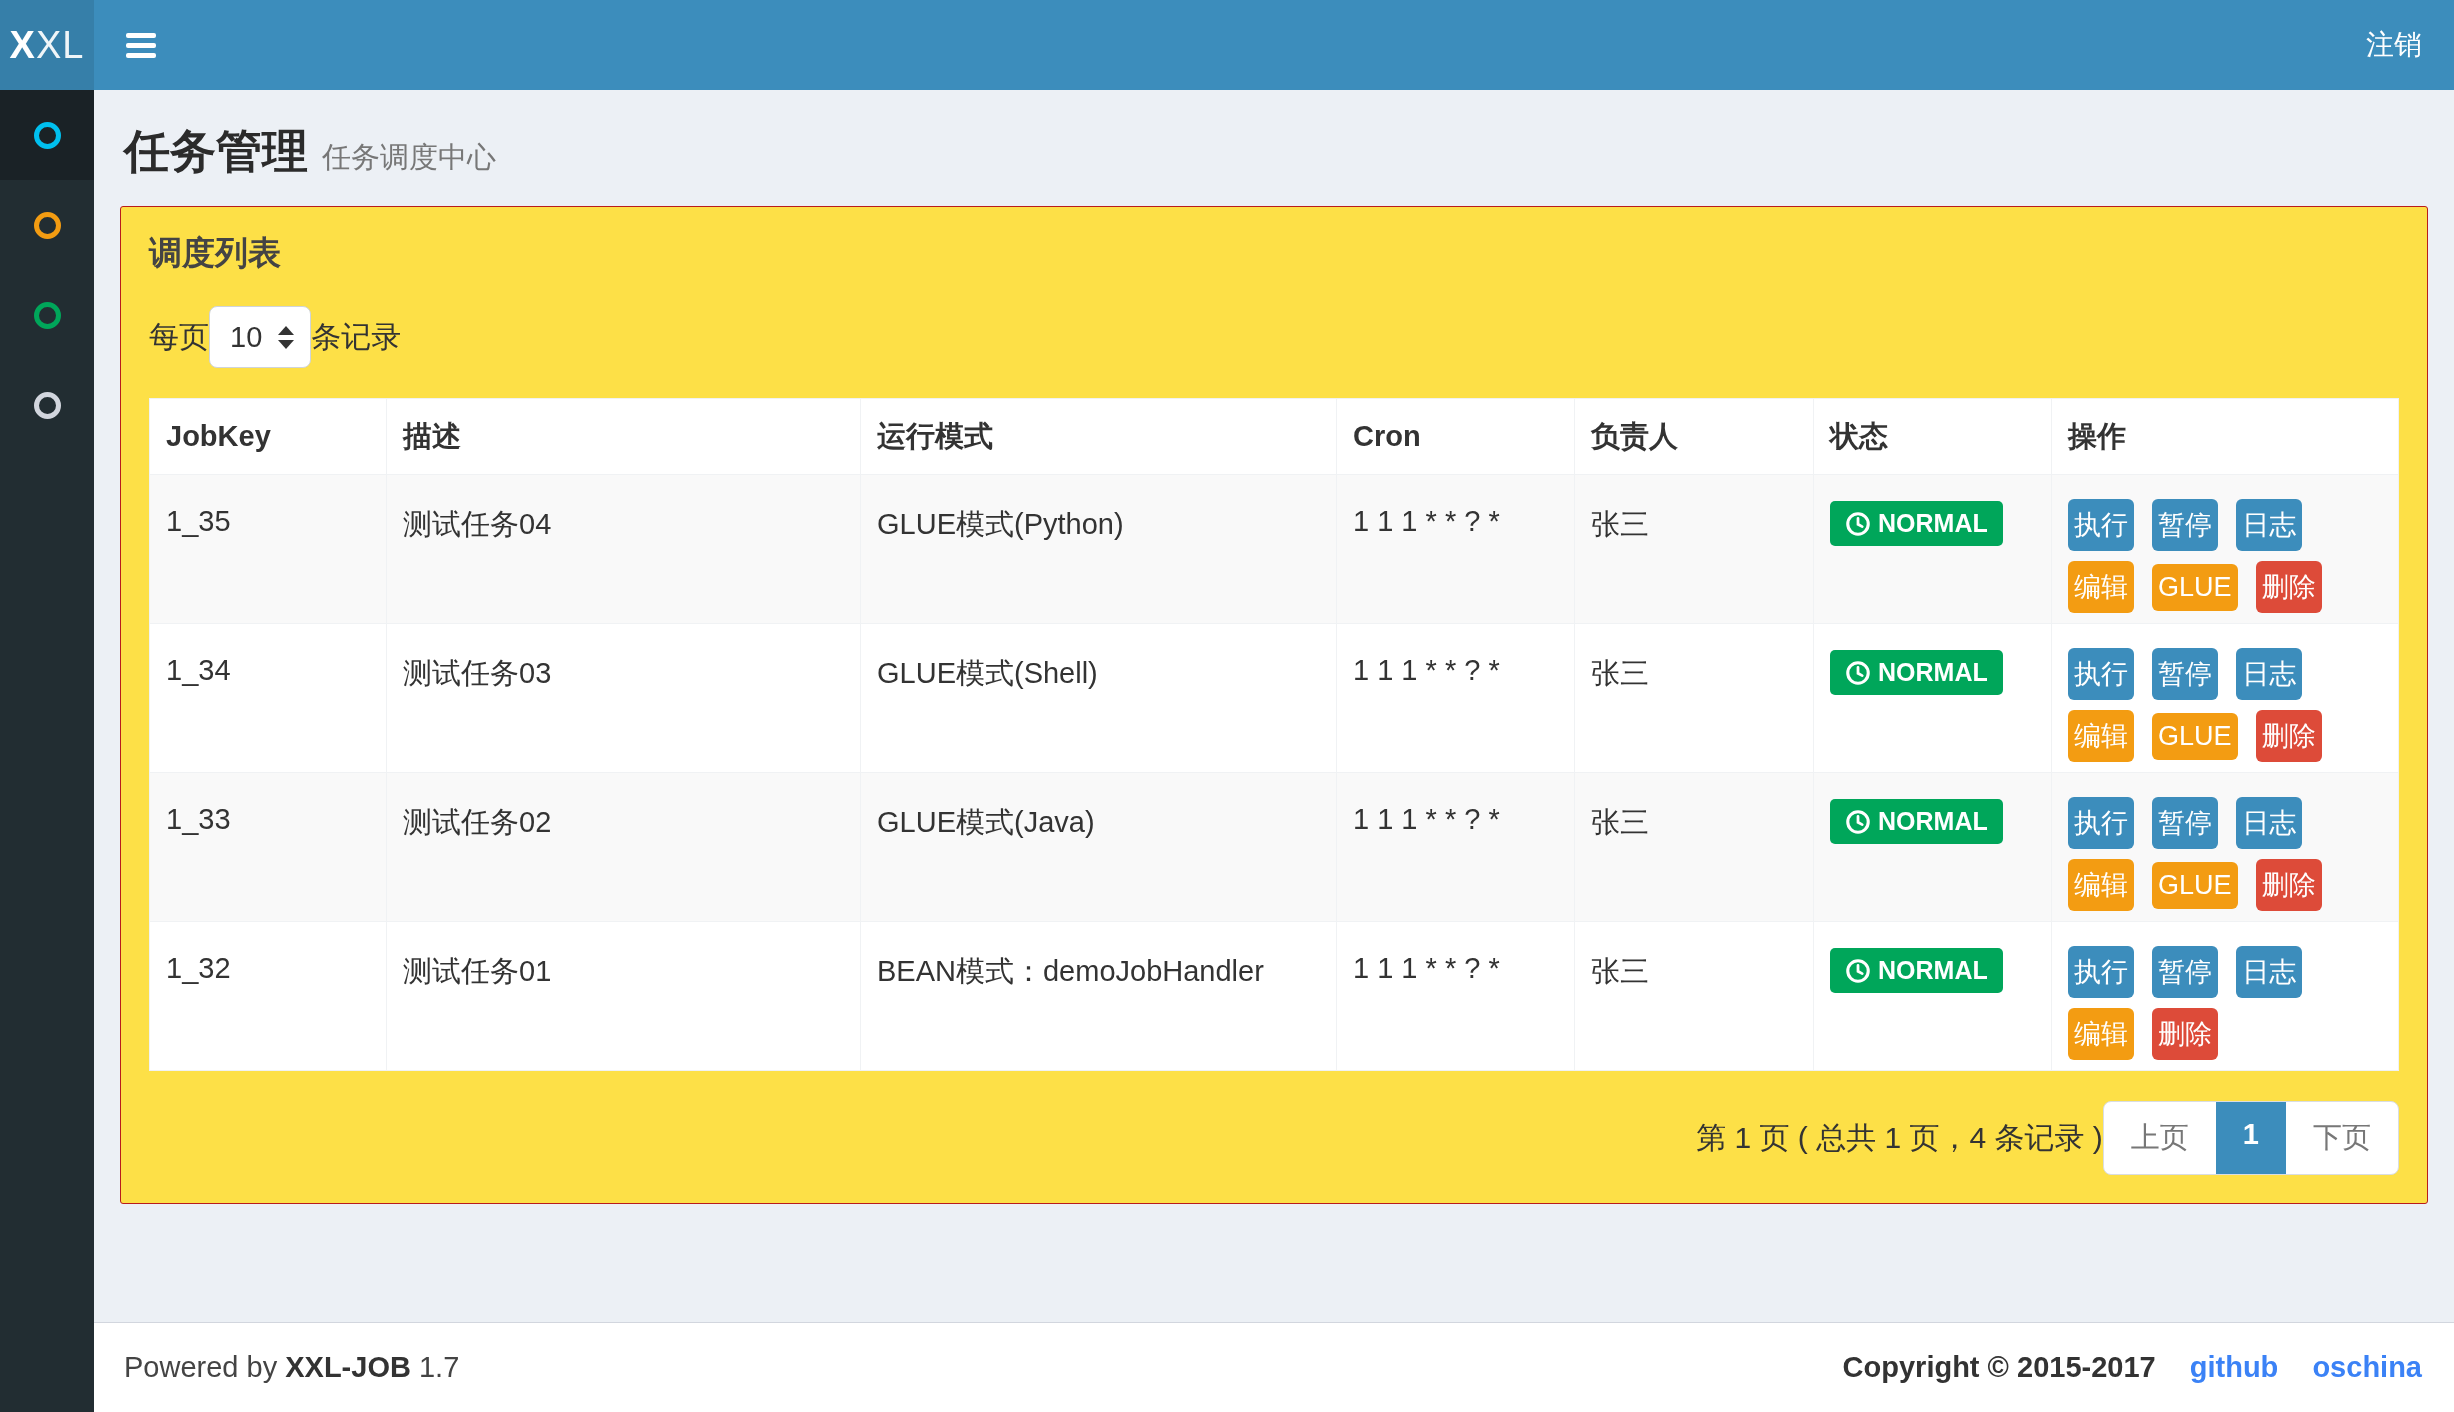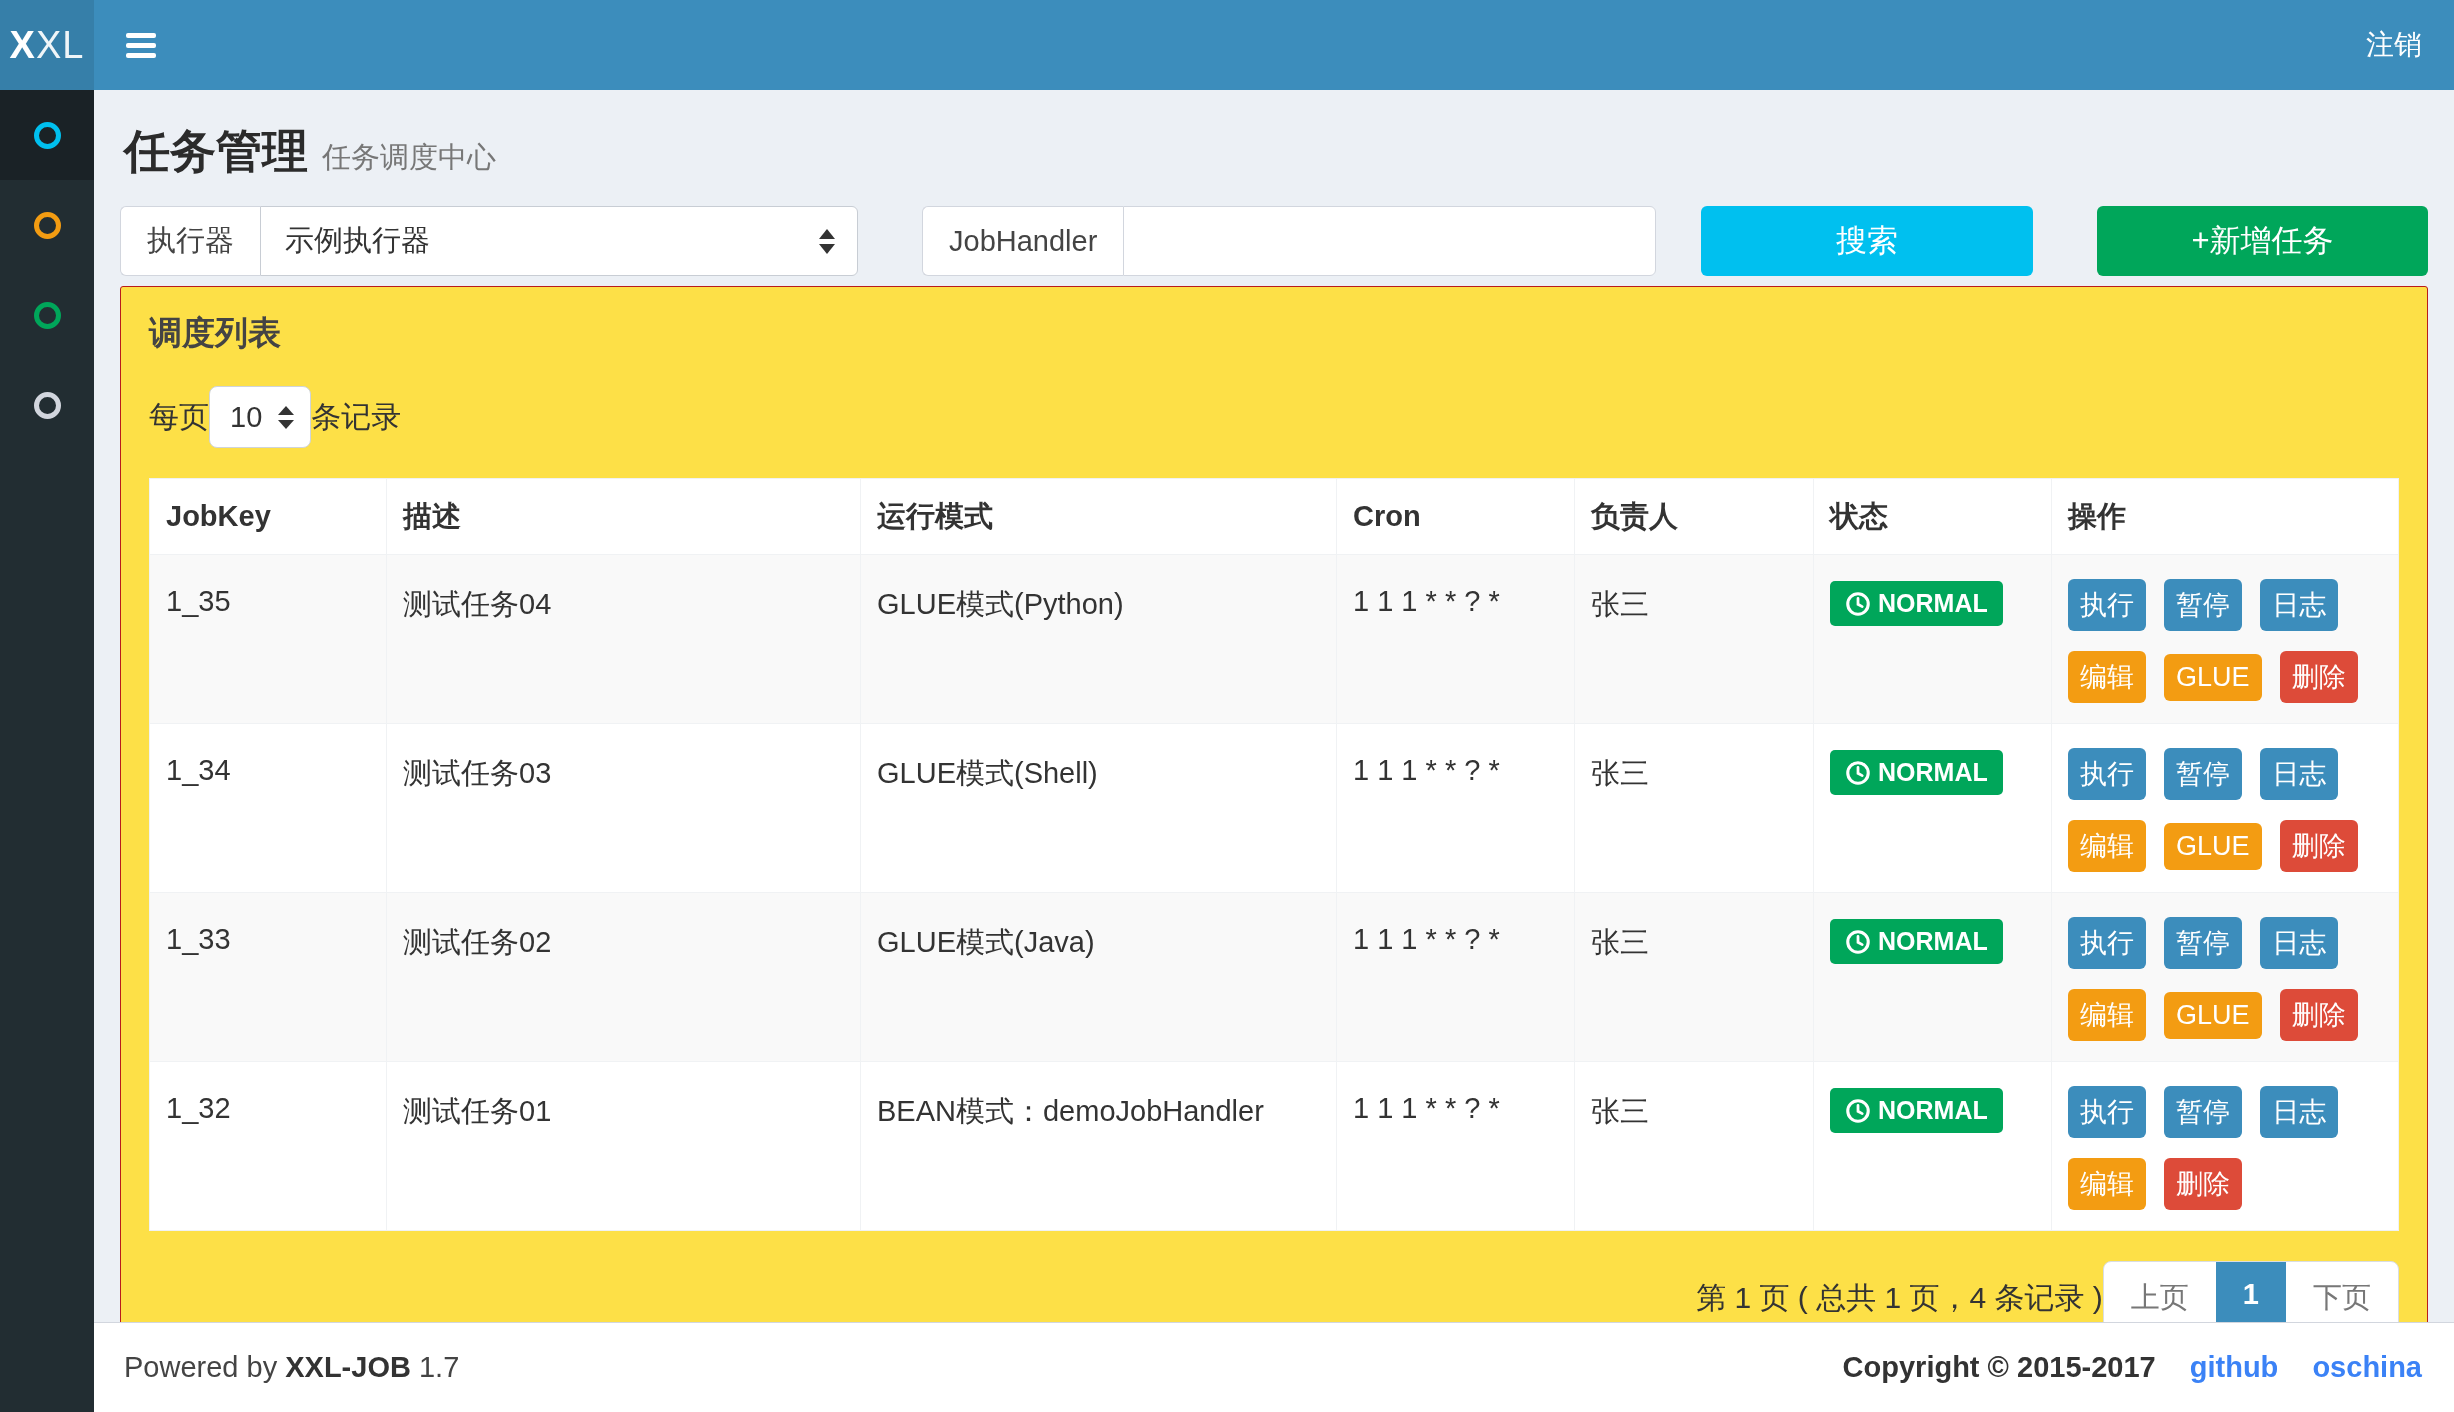--- a/index.html
+++ b/index.html
@@ -55,21 +55,21 @@
   table { width:100%; border-collapse:collapse; table-layout:fixed; }
   th, td { border:1px solid #f0f2f4; text-align:left; }
   th { height:76px; padding:0 16px; font-size:29px; color:#333; background:#fff; font-weight:bold; }
   td { height:146px; vertical-align:top; padding:30px 16px 0 16px; font-size:29px; color:#333; }
   tbody tr:nth-child(odd) { background:#f9f9f9; }
   tbody tr:nth-child(even) { background:#fff; }
 
   .badge-status { display:inline-flex; align-items:center; gap:7px; background:#00a65a; color:#fff; font-weight:bold; font-size:25px; padding:8px 15px; border-radius:5px; margin-top:-4px; }
   .badge-status svg { display:block; }
 
-  .abtn { border:none; color:#fff; font-size:27px; padding:8px 12px; border-radius:6px; margin:0 10px 20px 0; cursor:pointer; font-family:inherit; }
+  .abtn { border:none; color:#fff; font-size:27px; padding:8px 6px; border-radius:6px; margin:0 10px 10px 0; cursor:pointer; font-family:inherit; }
   .abtn-blue { background:#3c8dbc; }
   .abtn-orange { background:#f39c12; }
   .abtn-red { background:#dd4b39; }
   .actions { margin-top:-6px; }
 
   .pagination-row { display:flex; align-items:center; justify-content:flex-end; margin-top:30px; }
   .page-summary { font-size:30px; color:#333; }
   .pager { display:flex; border:1px solid #d9dde2; border-radius:8px; overflow:hidden; background:#fff; }
   .pager a { padding:16px 27px; font-size:29px; color:#777; cursor:pointer; text-decoration:none; }
   .pager a.current { background:#3c8dbc; color:#fff; font-weight:bold; padding:16px 27px; }
@@ -113,39 +113,20 @@
       <span class="circle-icon" style="border-color: rgb(210, 214, 222);"></span>
     </div>
   </aside>
 
   <main class="content">
 
     <div class="content-header">
       <h1><span>任务管理</span><small>任务调度中心</small></h1>
     </div>
 
-    <div class="filter-row">
-      <div class="input-group">
-        <span class="addon">执行器</span>
-        <div class="select-box">
-          <span>示例执行器</span>
-          <span class="caret-updown">
-              <i class="up"></i>
-              <i class="down"></i>
-            </span>
-        </div>
-      </div>
-      <div class="input-group group-jobhandler">
-        <span class="addon">JobHandler</span>
-        <input class="text-input" type="text" value="" style="">
-      </div>
-      <div class="filter-spacer"></div>
-      <button class="btn btn-search">搜索</button>
-      <button class="btn btn-add">+新增任务</button>
-    </div>
 
     <section class="panel">
       <h2 class="panel-title">调度列表</h2>
 
       <div class="page-size">
         <span>每页</span>
         <div class="mini-select">
           <span>10</span>
           <span class="caret-updown">
               <i class="up"></i>

